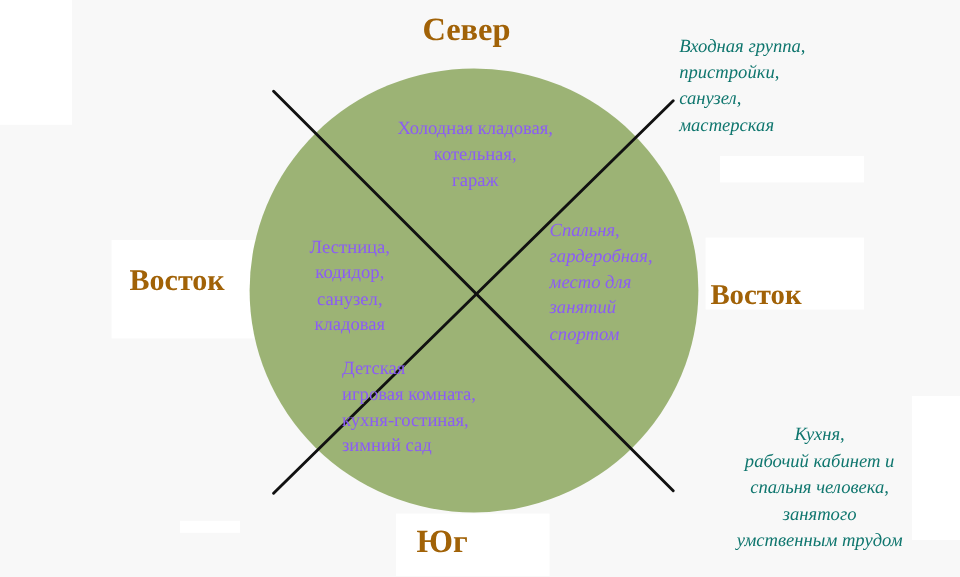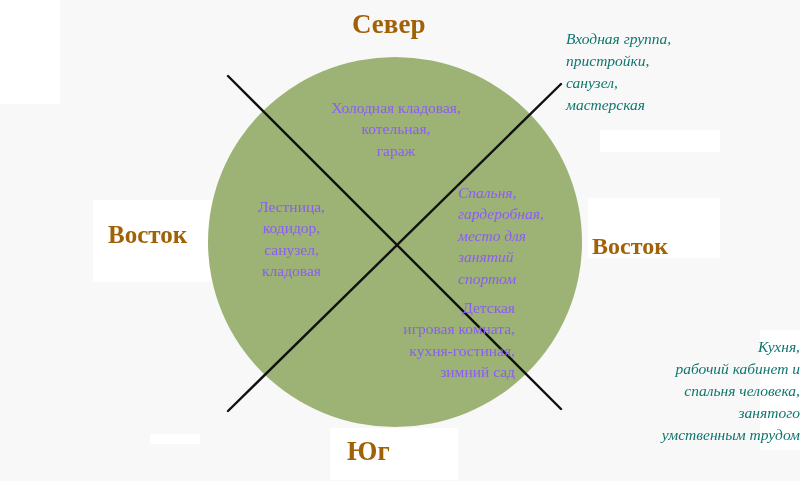--- a/index.html
+++ b/index.html
@@ -60,33 +60,33 @@
   .quad-text {
     position: absolute;
     font-size: 15.5px;
     line-height: 1.38;
     color: #8b5cf6;
     white-space: pre-line;
   }
   .quad-north { left: 268px; top: 97px;  width: 256px; text-align: center; }
   .quad-west  { left: 229px; top: 196px; width: 125px; text-align: center; }
   .quad-east  { left: 458px; top: 182px; width: 130px; text-align: left; font-style: italic; }
-  .quad-south { left: 285px; top: 297px; width: 230px; text-align: right; }
+  .quad-south { left: 285px; top: 297px; width: 230px; text-align: left; }
 
   
   .outer-text {
     position: absolute;
     font-size: 15.5px;
     line-height: 1.42;
     color: #0f766e;
     white-space: pre-line;
     font-style: italic;
   }
   .outer-ne { left: 566px; top: 28px;  width: 232px; text-align: left; }
-  .outer-se { left: 566px; top: 336px; width: 234px; text-align: right; }
+  .outer-se { left: 566px; top: 352px; width: 234px; text-align: center; }
 
   
   .cardinal {
     position: absolute;
     font-weight: bold;
     color: #a16207;
     white-space: nowrap;
   }
   .card-north { left: 352px; top: 9px;   font-size: 27px; }
   .card-west  { left: 108px; top: 221px; font-size: 25px; }

